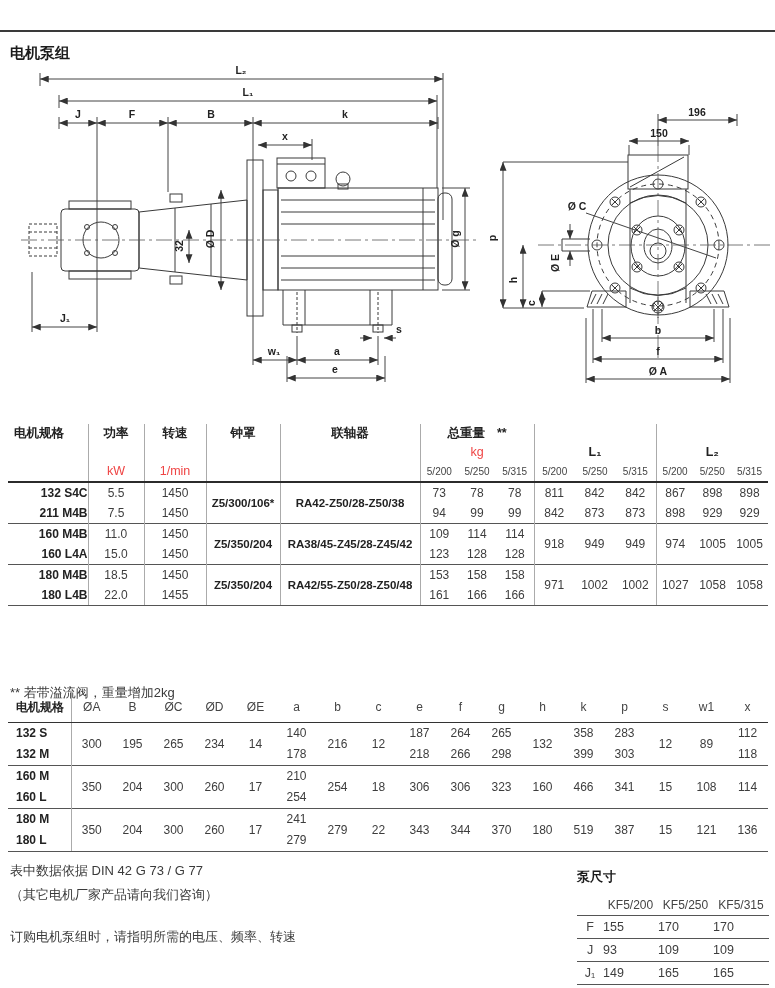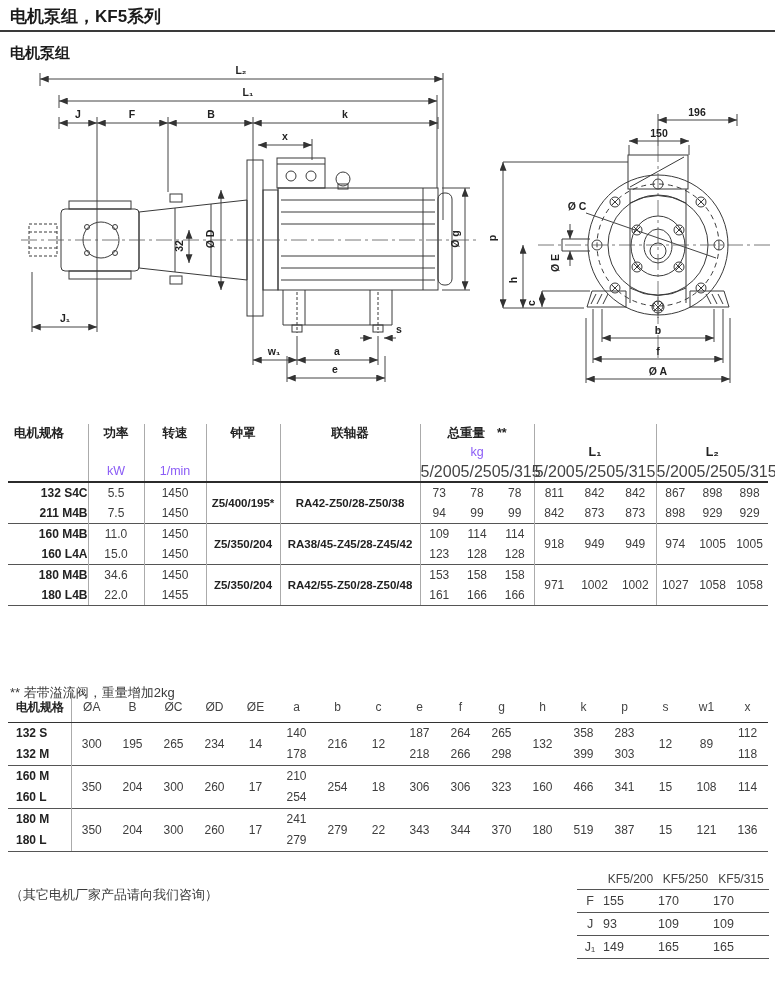--- a/index.html
+++ b/index.html
@@ -16,23 +16,23 @@
   .t1wrap{position:absolute;left:8px;top:424px;width:760px;}
   table{border-collapse:collapse;table-layout:fixed;}
   .t1{width:760px;}
   .t1 th,.t1 td{padding:0;vertical-align:top;}
   .t1 thead th{border-bottom:2px solid #2b2b2b;}
   .t1 tbody tr+tr td{border-top:1.3px solid #555;}
   .t1 tbody tr:last-child td{border-bottom:1.3px solid #555;}
   .vl{border-left:1px solid #ababab;}
   .hs .hl{height:19px;line-height:19px;text-align:center;font-size:12.5px;}
   .hb{font-weight:bold;color:#222;}
-  .u{font-weight:normal;color:#8b5cf6;font-size:11px;}
+  .u{font-weight:normal;color:#ef4444;font-size:11px;}
   .subs{display:flex;}
-  .subs span{flex:1;font-size:16px;font-weight:normal;color:#444;}
+  .subs span{flex:1;font-size:10px;font-weight:normal;color:#444;}
   .star{margin-left:12px;font-weight:bold;color:#222;}
   .al{text-align:left !important;padding-left:6px;}
   .t1 td div{height:20px;line-height:20px;font-size:12px;color:#3d3d3d;text-align:center;}
   .t1 td.mc div{text-align:right;padding-left:8px;font-weight:bold;color:#222;}
   .t1 td div.single{height:40px;line-height:40px;}
   .t1 td.bold div{font-weight:bold;color:#222;font-size:11.5px;}
 
   
   .note{position:absolute;left:10px;font-size:13px;color:#3a3a3a;}
 
@@ -57,21 +57,20 @@
          border-bottom:1.4px solid #555;padding:0;}
   .t3 td{height:22px;font-size:12.5px;text-align:left;padding:0 14px 0 0;color:#3d3d3d;
          border-bottom:1.4px solid #555;}
   .t3 td.pl{text-align:center;padding-right:0;color:#444;}
 </style>
 </head>
 <body>
 
 <div class="page">
 
-  <div class="title">电机泵组，KF5系列</div>
   <div class="rule"></div>
   <div class="section">电机泵组</div>
 
   <svg class="draw" style="left:15px;top:60px" width="470" height="335" viewBox="0 0 470 335">
     <defs>
       <marker id="ar" viewBox="0 0 10 8" refX="10" refY="4" markerWidth="9" markerHeight="7" orient="auto">
         <path d="M0,0L10,4L0,8Z" fill="#333"></path>
         </marker>
       <marker id="al" viewBox="0 0 10 8" refX="0" refY="4" markerWidth="9" markerHeight="7" orient="auto">
         <path d="M10,0L0,4L10,8Z" fill="#333"></path>
@@ -361,21 +360,21 @@
             </td>
         <td class="vl">
               <div>5.5</div>
               <div>7.5</div>
             </td>
         <td class="vl">
               <div>1450</div>
               <div>1450</div>
             </td>
         <td class="vl bold">
-              <div class="single">Z5/400/195*</div>
+              <div class="single">Z5/300/106*</div>
             </td>
         <td class="vl bold">
               <div class="single">RA42-Z50/28-Z50/38</div>
             </td>
         <td class="vl">
               <div>73</div>
               <div>94</div>
             </td>
         <td>
               <div>78</div>
@@ -459,21 +458,21 @@
         <td>
               <div class="single">1005</div>
             </td>
       </tr>
       <tr>
         <td class="mc">
               <div>180 M4B</div>
               <div>180 L4B</div>
             </td>
         <td class="vl">
-              <div>34.6</div>
+              <div>18.5</div>
               <div>22.0</div>
             </td>
         <td class="vl">
               <div>1450</div>
               <div>1455</div>
             </td>
         <td class="vl bold">
               <div class="single">Z5/350/204</div>
             </td>
         <td class="vl bold">
@@ -738,23 +737,26 @@
               <div class="one">121</div>
             </td>
         <td>
               <div class="one">136</div>
             </td>
       </tr>
     </tbody>
   </table>
   </div>
 
+  <div class="note" style="top:862px">表中数据依据 DIN 42 G 73 / G 77</div>
   <div class="note" style="top:886px">（其它电机厂家产品请向我们咨询）</div>
+  <div class="note" style="top:928px">订购电机泵组时，请指明所需的电压、频率、转速</div>
 
   <div class="pump">
+    <div class="ptitle">泵尺寸</div>
     <table class="t3">
       <colgroup>
           <col style="width:26px">
           <col style="width:55px">
           <col style="width:55px">
           <col style="width:56px">
         </colgroup>
       <thead>
         <tr>
           <th></th>

